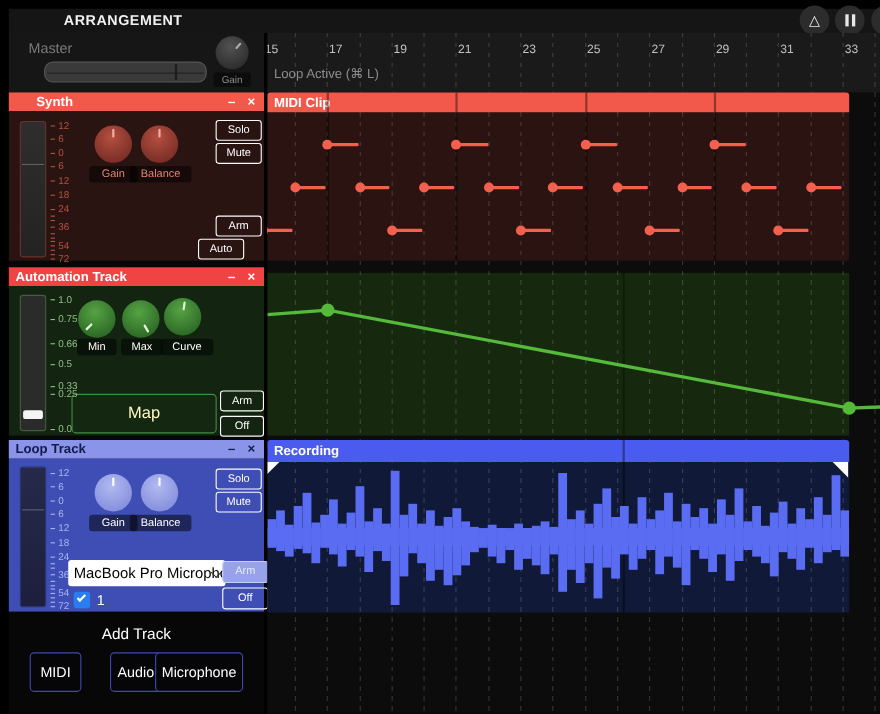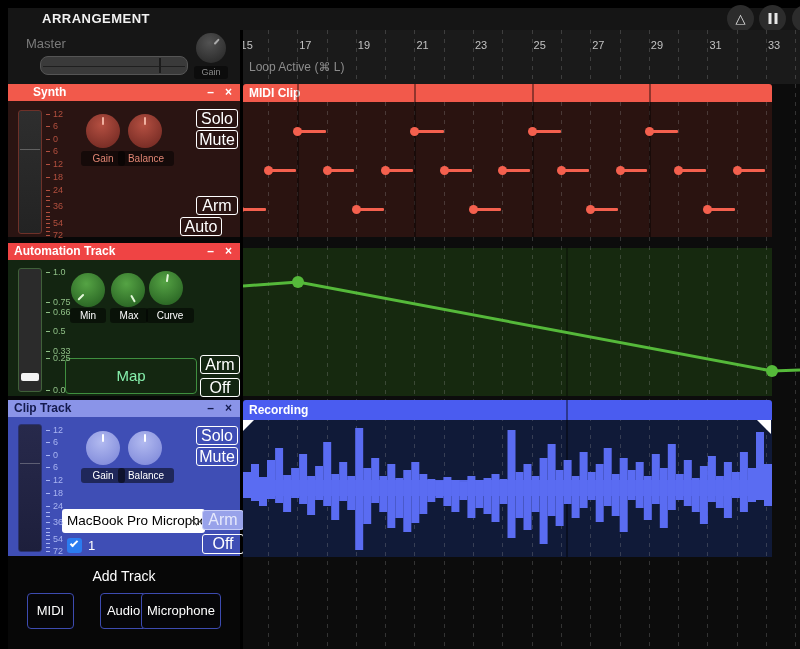--- a/index.html
+++ b/index.html
@@ -1,21 +1,21 @@
 <!DOCTYPE html>
 <html><head>
 <meta charset="utf-8">
 <style>
   html,body{margin:0;padding:0;background:#000;}
   *{box-sizing:border-box;font-family:"Liberation Sans",sans-serif;}
   #stage{position:relative;width:800px;height:649px;background:#000;overflow:hidden;}
 
   
   #topbar{position:absolute;left:8px;top:8px;right:0;height:22px;background:#151515;}
-  #topbar .title{position:absolute;left:34px;top:3px;font-size:13px;font-weight:bold;color:#f2f2f2;letter-spacing:.5px;}
+  #topbar .title{position:absolute;left:50px;top:3px;font-size:13px;font-weight:bold;color:#f2f2f2;letter-spacing:.5px;}
   .tb-icon{position:absolute;top:-3px;width:27px;height:27px;border-radius:50%;background:#2c2c2c;color:#e8e8e8;
            text-align:center;line-height:27px;font-size:13px;}
   .pausebars{position:absolute;left:50%;top:8px;transform:translateX(-50%);display:flex;gap:3px;}
   .pausebars i{display:block;width:3px;height:11px;background:#e8e8e8;}
 
   
   #leftcol{position:absolute;left:8px;top:30px;width:232px;height:619px;background:#070707;}
   #rightcol{position:absolute;left:243px;top:30px;width:557px;height:619px;background:#0c0c0c;overflow:hidden;}
 
   
@@ -72,25 +72,25 @@
   #automation .knob{background:radial-gradient(circle at 45% 32%,#55a344,#2e6b27 75%);}
   #automation .knob .ptr i{background:#e4f8da;}
   .a0{transform:rotate(0deg);} .a42{transform:rotate(42deg);}
   .am135{transform:rotate(-135deg);} .a150{transform:rotate(150deg);} .a8{transform:rotate(8deg);}
   .kpill{position:absolute;height:15px;border-radius:3px;background:rgba(0,0,0,.5);
          font-size:10px;text-align:center;line-height:15px;color:#fff;}
   #synth .kpill{color:#e08573;}
 
   
   .wbtn{position:absolute;width:42px;height:19px;border:1px solid #fff;border-radius:3px;background:transparent;
-        color:#fff;font-size:16px;text-align:center;line-height:17px;}
+        color:#fff;font-size:10px;text-align:center;line-height:17px;}
   .slider-v{position:absolute;left:10px;top:8px;width:24px;height:124px;background:#2b2b2b;border:1px solid #40603a;border-radius:3px;}
   .slider-v .handle{position:absolute;left:2px;right:2px;top:104px;height:8px;background:#f5f5f5;border-radius:2px;}
   #mapbtn{position:absolute;left:57px;top:98px;width:132px;height:36px;border:1px solid #3f8f3f;border-radius:4px;
-          color:#86efac;font-size:15px;text-align:center;line-height:34px;background:rgba(22,42,16,.35);}
+          color:#fef9c3;font-size:15px;text-align:center;line-height:34px;background:rgba(22,42,16,.35);}
   .select{position:absolute;left:54px;top:92px;width:143px;height:24px;background:#fff;border-radius:3px;
           color:#000;font-size:13.5px;line-height:24px;padding:0 18px 0 5px;white-space:nowrap;overflow:hidden;}
   .select .chev{position:absolute;right:5px;top:8px;width:7px;height:7px;border-left:1.5px solid #333;border-bottom:1.5px solid #333;transform:rotate(-45deg);}
   .checkbox{position:absolute;left:59px;top:121px;width:15px;height:15px;background:#2b7cf0;border-radius:3px;}
   .checkbox i{position:absolute;left:3px;top:3px;width:8px;height:4px;border-left:2px solid #fff;border-bottom:2px solid #fff;transform:rotate(-45deg);}
   .cblabel{position:absolute;left:80px;top:121px;color:#fff;font-size:13px;}
   .armfilled{background:#98a2ea;border-color:#c8cef8;color:#e6e9fc;}
 
   
   #addtrack .at-title{position:absolute;left:0;top:538px;width:232px;text-align:center;color:#fff;font-size:14px;}
@@ -228,32 +228,32 @@
               <i></i>
             </div>
           </div>
         <div class="kpill" style="left:62px;top:48px;width:36px">Min</div>
         <div class="kpill" style="left:102px;top:48px;width:38px">Max</div>
         <div class="kpill" style="left:138px;top:48px;width:48px">Curve</div>
         <div id="mapbtn">Map</div>
         <div class="wbtn" style="left:192px;top:95px;width:40px">Arm</div>
         <div class="wbtn" style="left:192px;top:118px;width:40px">Off</div>
       <div class="scale-label" style="top: 8px;"><span class="tick"></span>1.0</div>
-          <div class="scale-label" style="top: 38px;"><span class="tick"></span>0.75</div>
+          <div class="scale-label" style="top: 26px;"><span class="tick"></span>0.75</div>
           <div class="scale-label" style="top: 48px;"><span class="tick"></span>0.66</div>
           <div class="scale-label" style="top: 67px;"><span class="tick"></span>0.5</div>
           <div class="scale-label" style="top: 87px;"><span class="tick"></span>0.33</div>
           <div class="scale-label" style="top: 94px;"><span class="tick"></span>0.25</div>
           <div class="scale-label" style="top: 126px;"><span class="tick"></span>0.0</div>
         </div>
     </div>
 
     <div id="audio" class="panel">
       <div class="phead">
-        <span class="ptitle">Clip Track</span>
+        <span class="ptitle">Loop Track</span>
         <span class="pmin">–</span>
         <span class="pclose">×</span>
       </div>
       <div class="pbody">
         <div class="meter">
             <div class="zero"></div>
           </div>
         <div class="db-scale"></div>
         <div class="knob k34" style="left:78px;top:14px">
             <div class="ptr a0">

